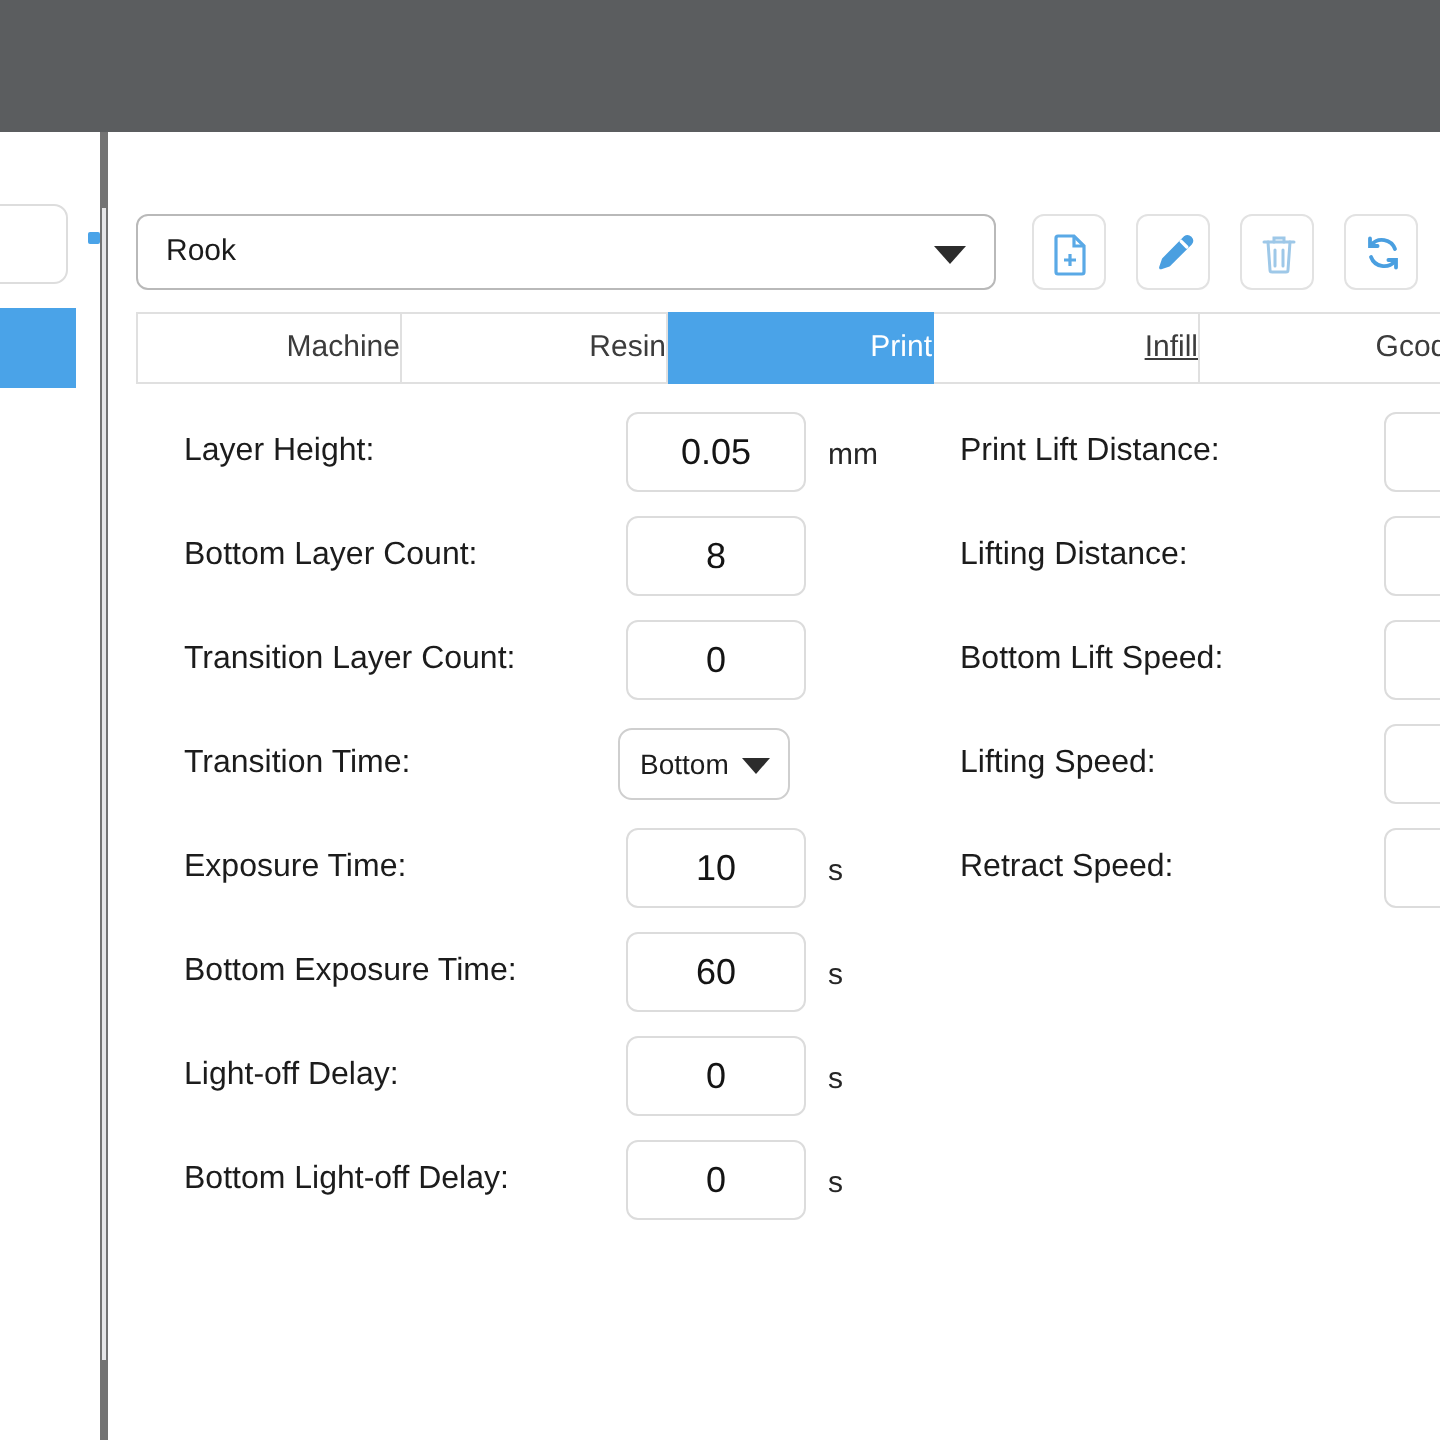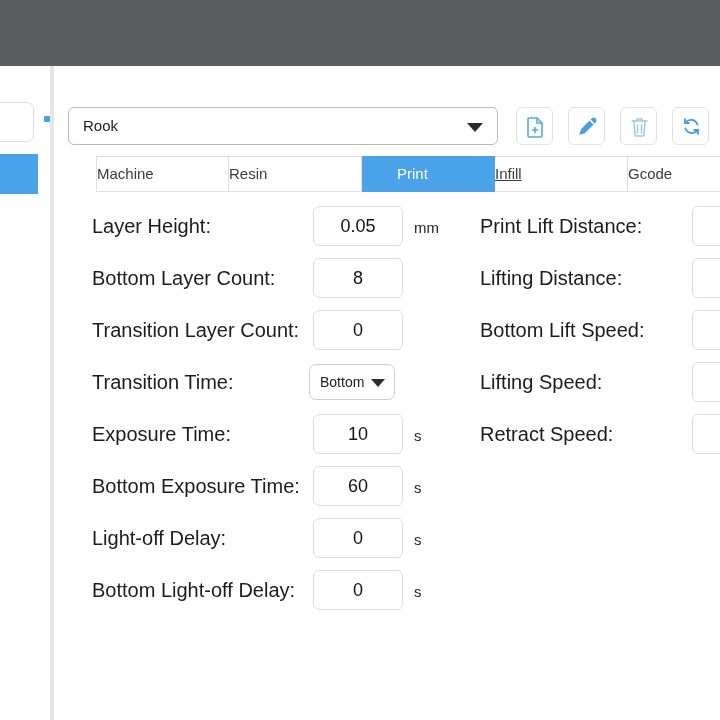--- a/index.html
+++ b/index.html
@@ -9,21 +9,21 @@
     width: 720px; height: 720px;
     overflow: hidden;
     background: #ffffff;
     font-family: "Liberation Sans", sans-serif;
   }
 
   #app {
     position: relative;
     width: 708px;
     height: 720px;
-    background: #e5e5e5;
+    background: #737373;
   }
 
   
   .titlebar {
     position: absolute;
     left: 0; top: 0;
     width: 720px; height: 66px;
     background: #5b5d5f;
   }
 
@@ -120,47 +120,46 @@
     width: 666px; height: 36px;
   }
   .tab {
     position: absolute;
     top: 0;
     height: 36px;
     width: 133px;
     background: #ffffff;
     border: 1px solid #e0e0e0;
     border-left: none;
-    text-align: left;
+    text-align: right;
     line-height: 34px;
     font-size: 15px;
     color: #3c3c3c;
     white-space: nowrap;
     overflow: hidden;
-    margin-left: 28px;
   }
   .tab:first-child { border-left: 1px solid #e0e0e0; }
   .tab.active {
     background: #4aa3e8;
     border-color: #4aa3e8;
     color: #ffffff;
   }
 
   
   .form {
     position: absolute;
     left: 0; top: 140px;
     width: 666px; height: 500px;
   }
   .field { position: absolute; height: 40px; }
   .field-label {
     position: absolute;
     top: 0;
     line-height: 40px;
-    font-size: 20px;
+    font-size: 16px;
     color: #1c1c1c;
     white-space: nowrap;
   }
   .field-input {
     position: absolute;
     top: 0;
     width: 90px; height: 40px;
     background: #ffffff;
     border: 1px solid #dcdcdc;
     border-radius: 6px;

